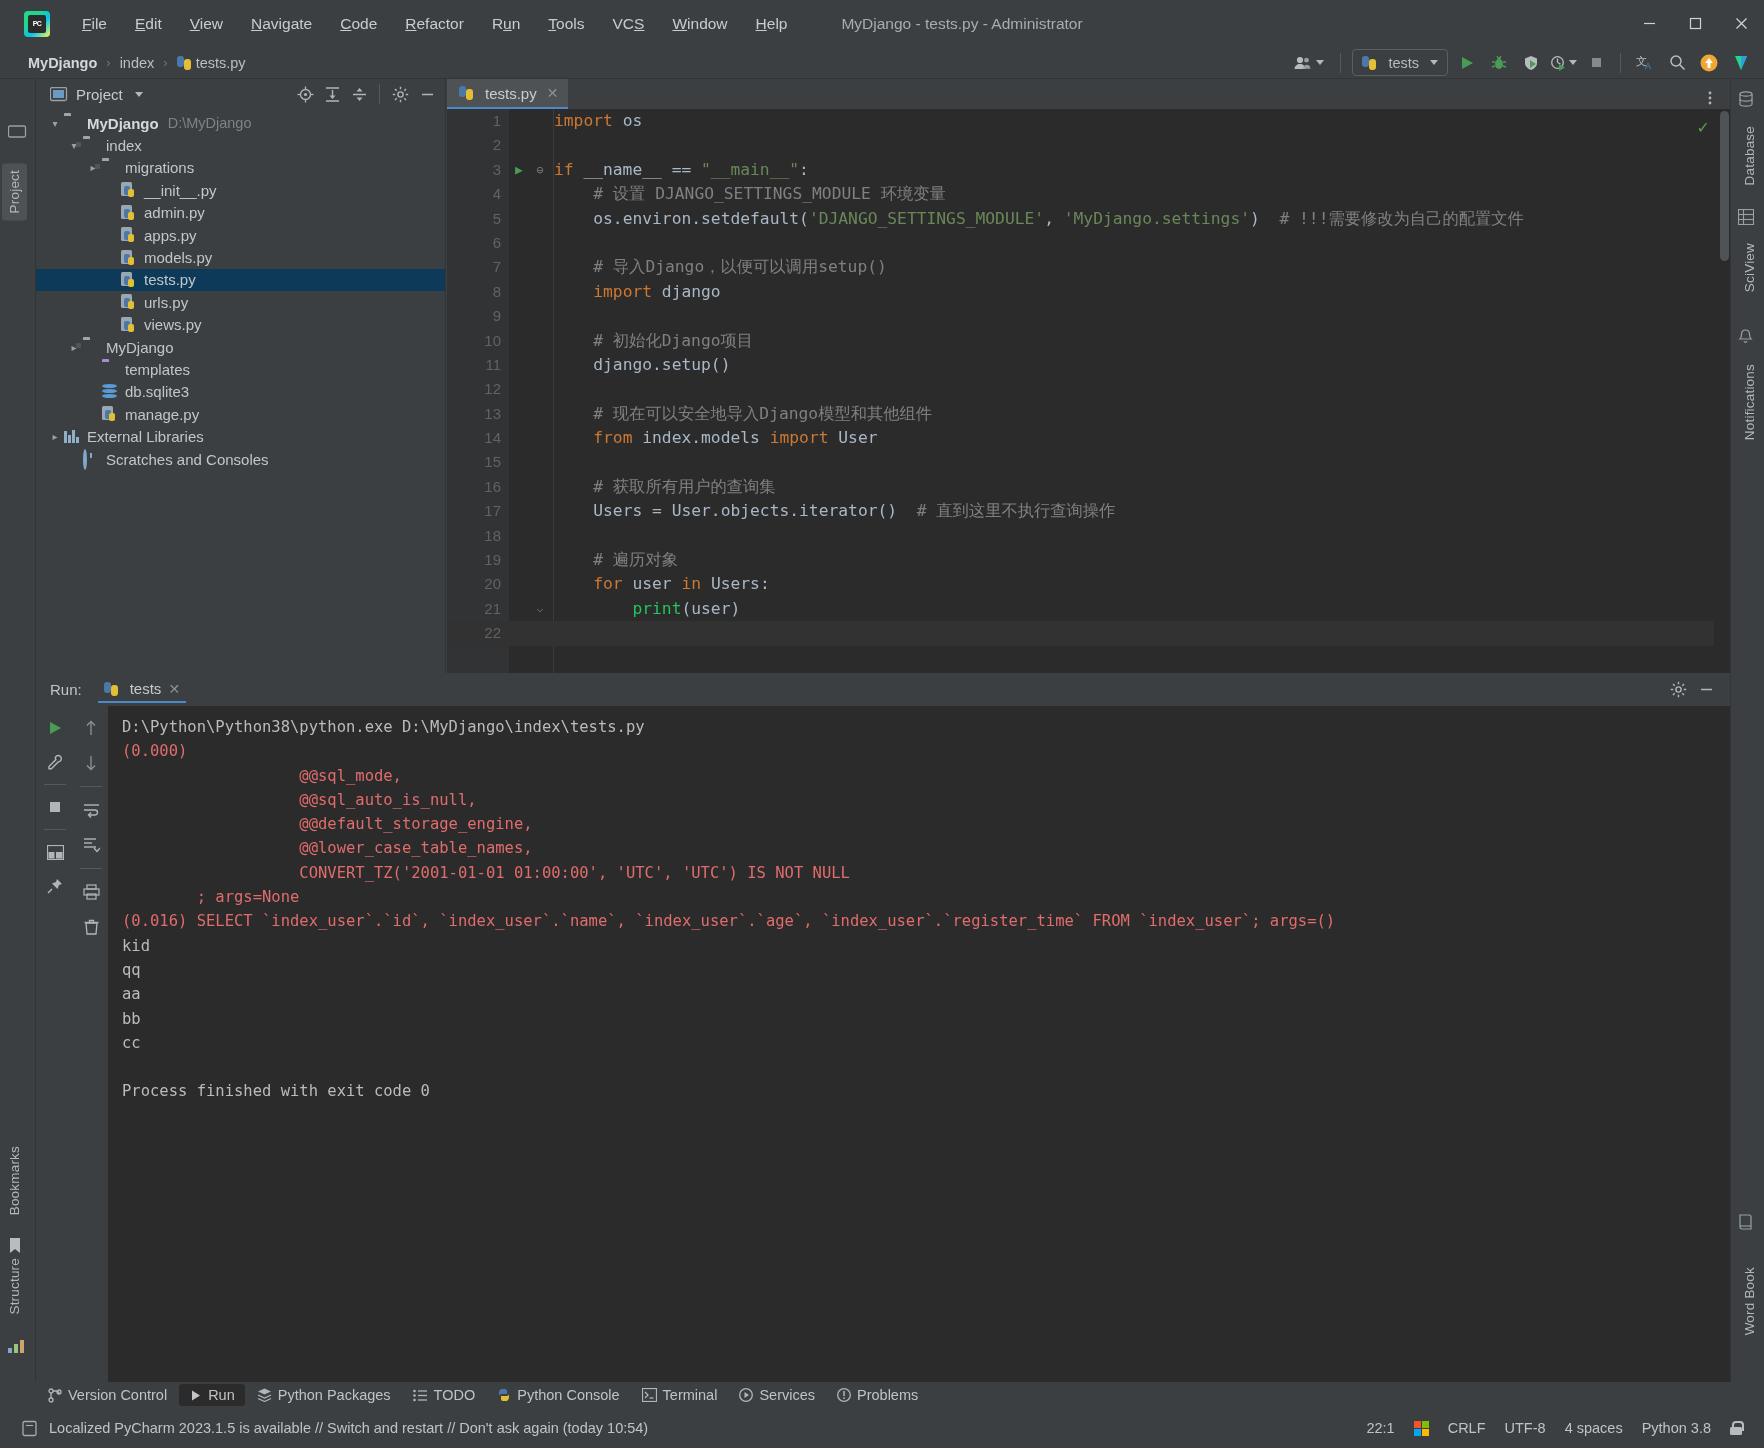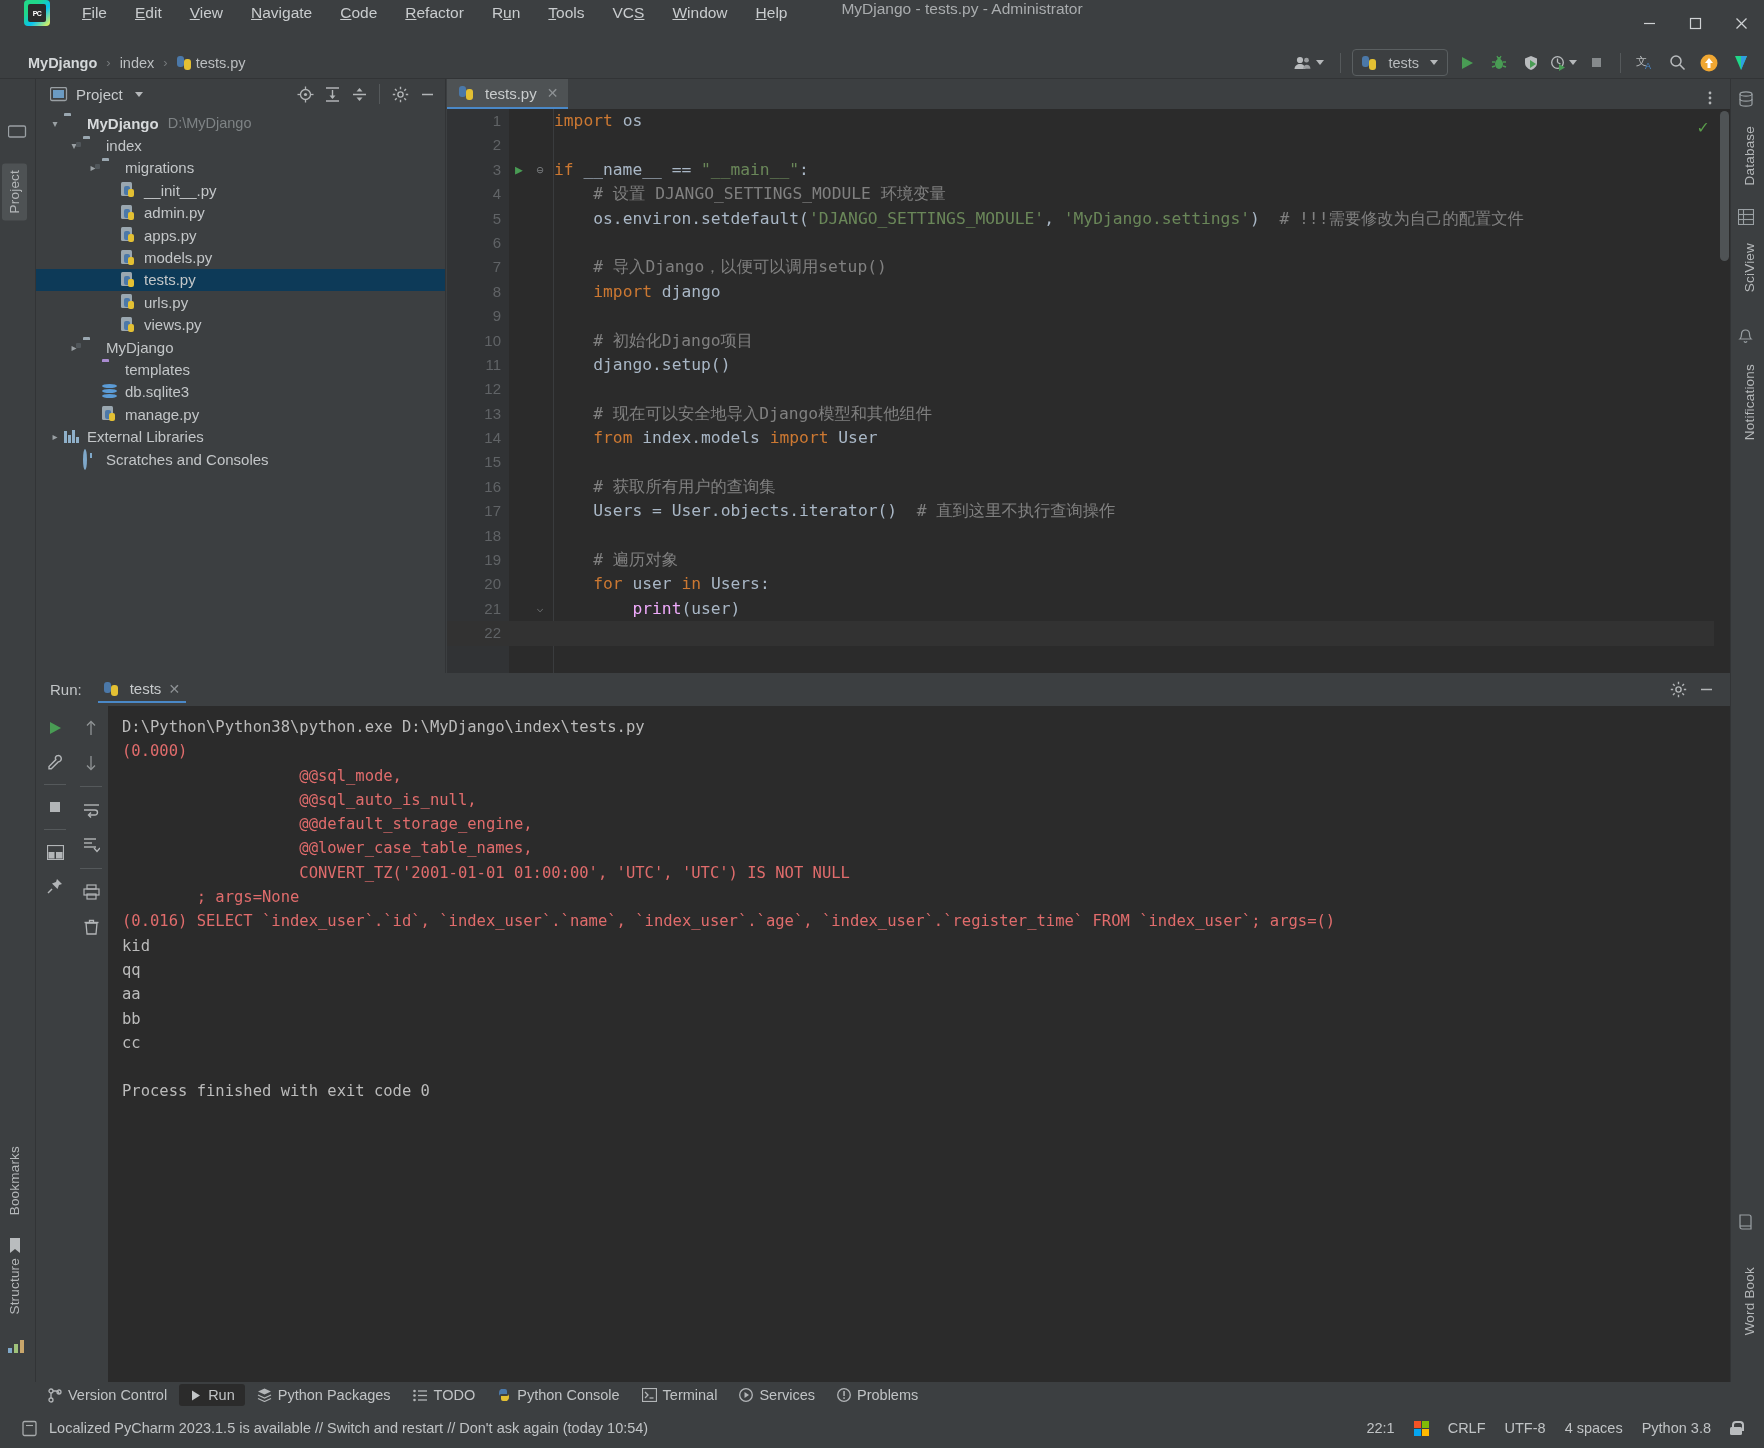--- a/index.html
+++ b/index.html
@@ -8,21 +8,21 @@
     background:#3c3f41;
     font-family:"Liberation Sans", sans-serif;
     font-size:15px; color:#bbbbbb;
     -webkit-font-smoothing:antialiased;
   }
   #app { position:relative; width:1764px; height:1448px; background:#3c3f41; }
 
   
   .titlebar {
     position:absolute; left:0; top:0; width:1764px; height:47px;
-    background:#3c3f41; display:flex; align-items:flex-start;
+    background:#3c3f41; display:flex; align-items:center;
   }
   .pc-logo { width:26px; height:26px; margin-left:24px; margin-right:18px; position:relative; flex:none; }
   .pc-logo .sq { position:absolute; inset:0; border-radius:4px;
     background:linear-gradient(135deg,#21d789 0%,#21d789 30%,#07c3f2 60%,#fcf84a 100%); }
   .pc-logo .inner { position:absolute; left:4px; top:4px; width:18px; height:18px;
     background:#2b2b2b; border-radius:2px; color:#fff; font-size:7px; font-weight:bold;
     display:flex; align-items:center; justify-content:center; letter-spacing:-.5px;}
   .menubar { display:flex; align-items:center; gap:0px; }
   .menu-item { padding:4px 14px; font-size:15.5px; color:#c9ccce; cursor:default; border-radius:3px;}
   .menu-item u { text-decoration:underline; }
@@ -115,21 +115,21 @@
   .lines { position:absolute; left:0; top:0; right:0; top:0;
      font-family:"DejaVu Sans Mono","Liberation Mono",monospace; font-size:16.3px; line-height:24.4px;}
   .ln { position:relative; height:24.4px; white-space:pre; }
   .ln .num { position:absolute; left:0; width:54px; text-align:right; color:#606366; font-size:15px;
      font-family:"Liberation Sans",sans-serif; line-height:24.4px;}
   .ln .code { position:absolute; left:107px; line-height:24.4px; }
   .ln.cur { background:#323232; }
   .kw   { color:#cc7832; }
   .str  { color:#6a8759; }
   .cmt  { color:#808080; }
-  .fn   { color:#f0abfc; }
+  .fn   { color:#22c55e; }
   .txt  { color:#a9b7c6; }
   .scroll-marks { position:absolute; right:0; top:0; width:16px; height:100%; background:#2b2b2b;}
   .chk { position:absolute; right:20px; top:9px; color:#5a9e4b; font-size:16px; }
   .runmark { position:absolute; left:62px; width:20px; text-align:center; color:#499c54; font-size:13px;}
   .foldmark{ position:absolute; left:86px; width:14px; text-align:center; color:#787b7d; font-size:11px;}
   .scroll-thumb { position:absolute; right:1px; top:2px; width:9px; height:150px; background:#4f5355; border-radius:5px;}
 
   
   .runpanel { position:absolute; left:36px; top:673px; right:34px; bottom:66px; background:#2b2b2b; }
   .run-head { height:33px; background:#3c3f41; display:flex; align-items:center; padding-left:14px; }

